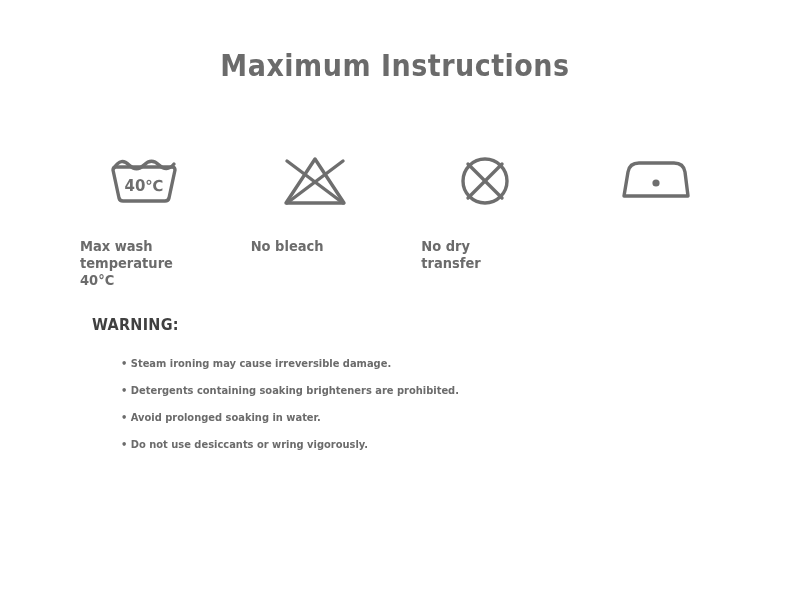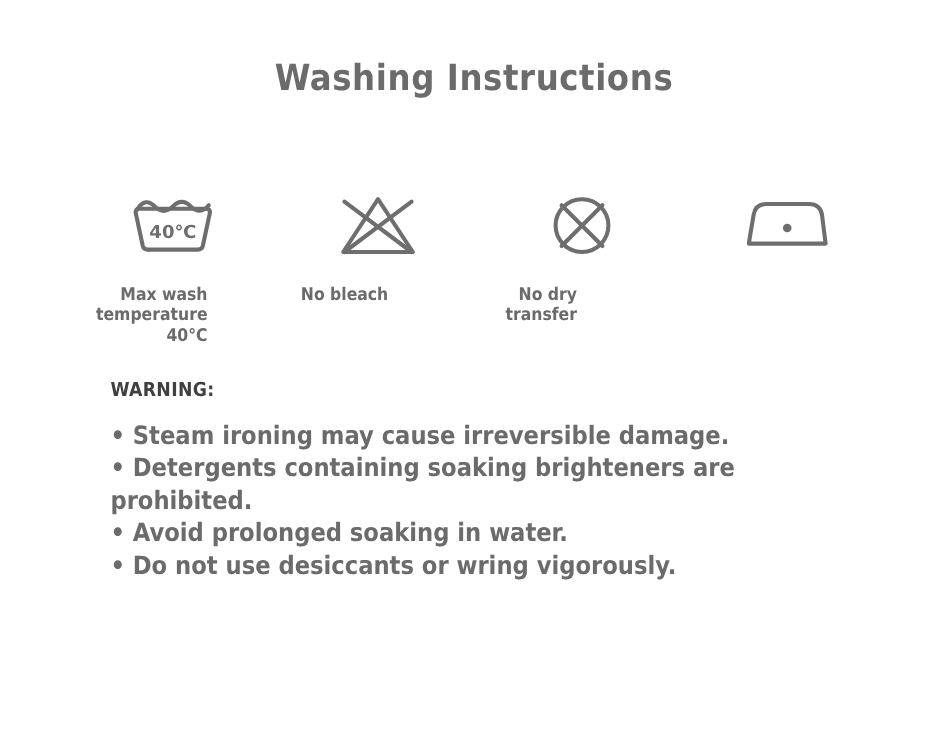--- a/index.html
+++ b/index.html
@@ -44,62 +44,62 @@
   .symbol-cell {
     width: 128px;
     display: flex;
     flex-direction: column;
     align-items: flex-start;
   }
   .symbol-art {
     width: 128px;
     height: 74px;
     display: flex;
-    align-items: center;
     justify-content: center;
   }
   .symbol-label {
     margin-top: 14px;
     font-size: 14.5px;
     line-height: 17px;
     font-weight: bold;
     color: #6b6b6b;
     font-family: "DejaVu Sans Condensed", "Liberation Sans Narrow", "Liberation Sans", sans-serif;
     white-space: pre-line;
-    text-align: right;
+    text-align: left;
   }
   .warning-block {
     position: absolute;
     top: 315px;
     left: 92px;
     width: 640px;
   }
   .warning-head {
     font-size: 16px;
     font-weight: bold;
     color: #404040;
     letter-spacing: 0.3px;
     margin-bottom: 16px;
     font-family: "DejaVu Sans Condensed", "Liberation Sans Narrow", "Liberation Sans", sans-serif;
   }
   .warning-item {
-    font-size: 21px;
+    font-size: 11px;
     line-height: 27px;
     font-weight: bold;
     color: #6b6b6b;
     font-family: "DejaVu Sans Condensed", "Liberation Sans Narrow", "Liberation Sans", sans-serif;
+    margin-left: 29px;
   }
   svg { display: block; }
 </style>
 </head>
 <body>
 
 <div class="page">
 
-  <div class="title">Washing Instructions</div>
+  <div class="title">Maximum Instructions</div>
 
   <div class="symbols">
 
     <div class="symbol-cell">
       <div class="symbol-art">
         <svg width="78" height="60" viewBox="0 0 78 60">
           <path d="M8 20 C8 18 9 17 11 17 L67 17 C69 17 70 18 70 20 L64 48 C63.5 50 62 51 60 51 L18 51 C16 51 14.5 50 14 48 Z" fill="none" stroke="#6e6e6e" stroke-width="3.4" stroke-linejoin="round"></path>
           <path d="M9 18 C14 10 19 10 24 15 C29 20 34 20 39 15 C44 10 49 10 54 15 C59 20 64 20 69 14" fill="none" stroke="#6e6e6e" stroke-width="3.4" stroke-linecap="round" stroke-linejoin="round"></path>
           <text x="39" y="41" text-anchor="middle" font-family="DejaVu Sans, sans-serif" font-size="15" font-weight="bold" fill="#6e6e6e">40℃</text>
         </svg>

